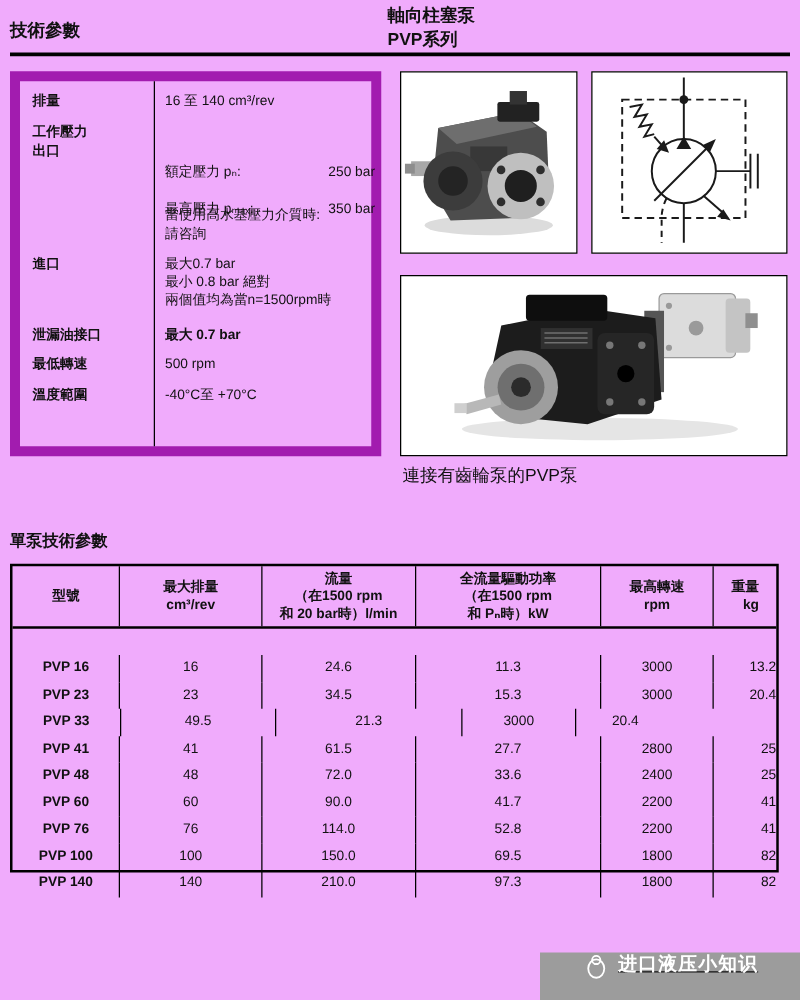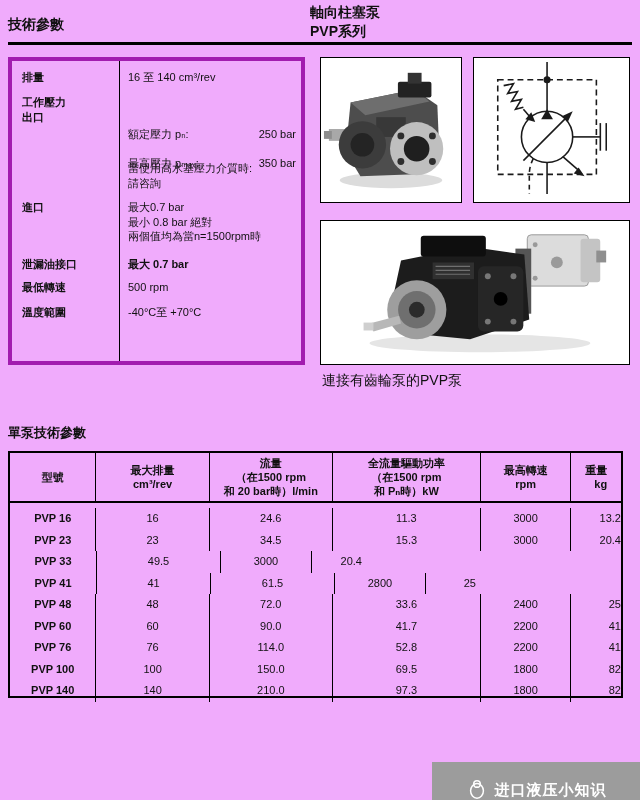--- a/index.html
+++ b/index.html
@@ -8,21 +8,21 @@
     position:relative; width:640px; height:800px; background:#f0abfc;
     font-family:"Liberation Sans","DejaVu Sans",sans-serif; color:#111;
     overflow:hidden;
   }
   
   .hdr-left  { position:absolute; left:8px; top:16px; font-size:14px; font-weight:bold; }
   .hdr-right { position:absolute; left:310px; top:3px; font-size:14px; font-weight:bold; line-height:19px; }
   .hdr-rule  { position:absolute; left:8px; right:8px; top:42px; height:3px; background:#000; }
 
   
-  .spec-box { position:absolute; left:8px; top:57px; width:297px; height:308px; border:4px solid #a21caf;text-decoration:underline; }
+  .spec-box { position:absolute; left:8px; top:57px; width:297px; height:308px; border:8px solid #a21caf;text-decoration:underline; }
   .spec-inner { position:relative; width:100%; height:100%; }
   .spec-divider { position:absolute; left:107px; top:0; bottom:0; border-left:1.5px solid #000; }
   .spec-label { position:absolute; left:10px; width:94px; font-size:11px; font-weight:bold; line-height:14.5px; white-space:pre-line; }
   .spec-value { position:absolute; left:116px; width:170px; font-size:11px; line-height:14.5px; white-space:pre-line; }
   .sl1{top:9px} .sl2{top:34px} .sl3{top:139px} .sl4{top:196px} .sl5{top:219px} .sl6{top:244px}
   .sv1{top:9px} .svkv{top:51px} .svnote{top:100px} .svinlet{top:139px}
   .svdrain{top:196px; font-weight:bold} .svspeed{top:219px} .svtemp{top:244px}
   .kvrow { display:flex; justify-content:space-between; width:168px; }
 
   
@@ -32,29 +32,29 @@
   .box-photo2 { left:320px; top:220px; width:310px; height:145px; }
   .imgbox svg { display:block; width:100%; height:100%; }
   .img-caption { position:absolute; left:322px; top:372px; font-size:14px; }
 
   
   .sec-title { position:absolute; left:8px; top:424px; font-size:13px; font-weight:bold; }
   .ptable { position:absolute; left:8px; top:451px; width:615px; height:247px; border:2px solid #000; }
   .thead { display:flex; height:50px; border-bottom:2px solid #000; }
   .th { display:flex; align-items:center; justify-content:center; text-align:center;
         font-size:11px; font-weight:bold; line-height:14px; white-space:pre-line; border-right:1.5px solid #000; }
-  .tbody { padding-top:5px; }
+  .tbody { padding-top:21px; }
   .tr { display:flex; height:21.5px; }
   .td { font-size:11px; text-align:center; line-height:21.5px; border-right:1.5px solid #000; }
   .c0{width:87px} .c1{width:114px} .c2{width:124px} .c3{width:149px} .c4{width:91px} .c5{width:50px; border-right:none !important;text-align:right;}
   .td.c0 { font-weight:bold; }
 
   
   .watermark { position:absolute; right:0; bottom:0; width:208px; height:38px;
-    background:#9c9c9c; display:flex; align-items:flex-end; justify-content:center; gap:7px; }
+    background:#9c9c9c; display:flex; align-items:flex-start; justify-content:center; gap:7px;text-decoration:underline; }
   .watermark .wm-text { color:#fff; font-size:15px; font-weight:bold; letter-spacing:1px; }
 </style>
 </head>
 <body>
 
 <div class="page">
 
   <div class="hdr-left">技術參數</div>
   <div class="hdr-right">
     <div>軸向柱塞泵</div>
@@ -210,27 +210,29 @@
         <div class="td c0">PVP 23</div>
         <div class="td c1">23</div>
         <div class="td c2">34.5</div>
         <div class="td c3">15.3</div>
         <div class="td c4">3000</div>
         <div class="td c5">20.4</div>
       </div>
       <div class="tr">
         <div class="td c0">PVP 33</div>
         <div class="td c2">49.5</div>
+        <div class="td c3">21.3</div>
         <div class="td c4">3000</div>
         <div class="td c5">20.4</div>
       </div>
       <div class="tr">
         <div class="td c0">PVP 41</div>
         <div class="td c1">41</div>
         <div class="td c2">61.5</div>
+        <div class="td c3">27.7</div>
         <div class="td c4">2800</div>
         <div class="td c5">25</div>
       </div>
       <div class="tr">
         <div class="td c0">PVP 48</div>
         <div class="td c1">48</div>
         <div class="td c2">72.0</div>
         <div class="td c3">33.6</div>
         <div class="td c4">2400</div>
         <div class="td c5">25</div>

